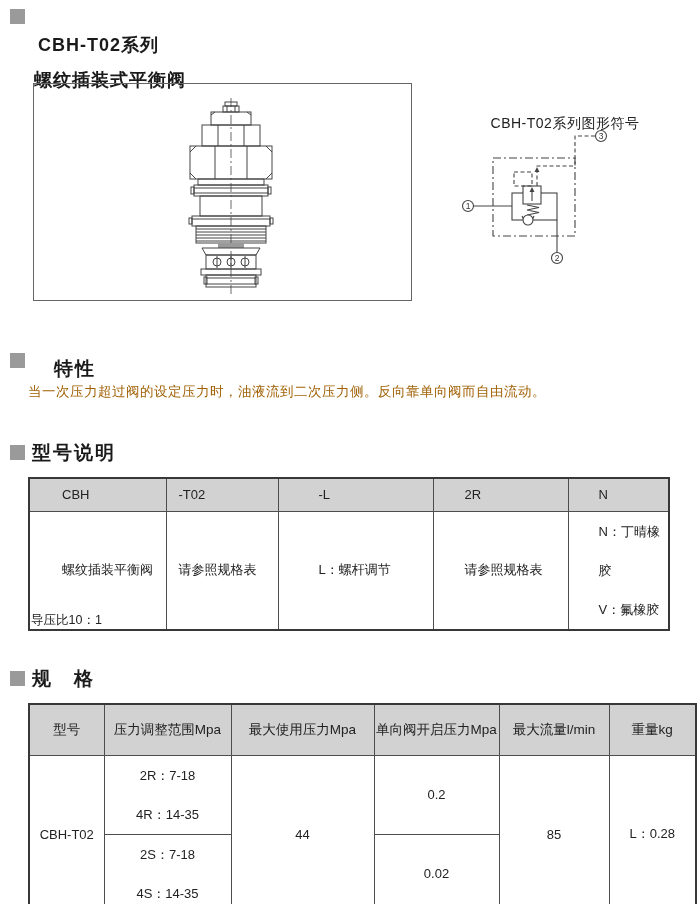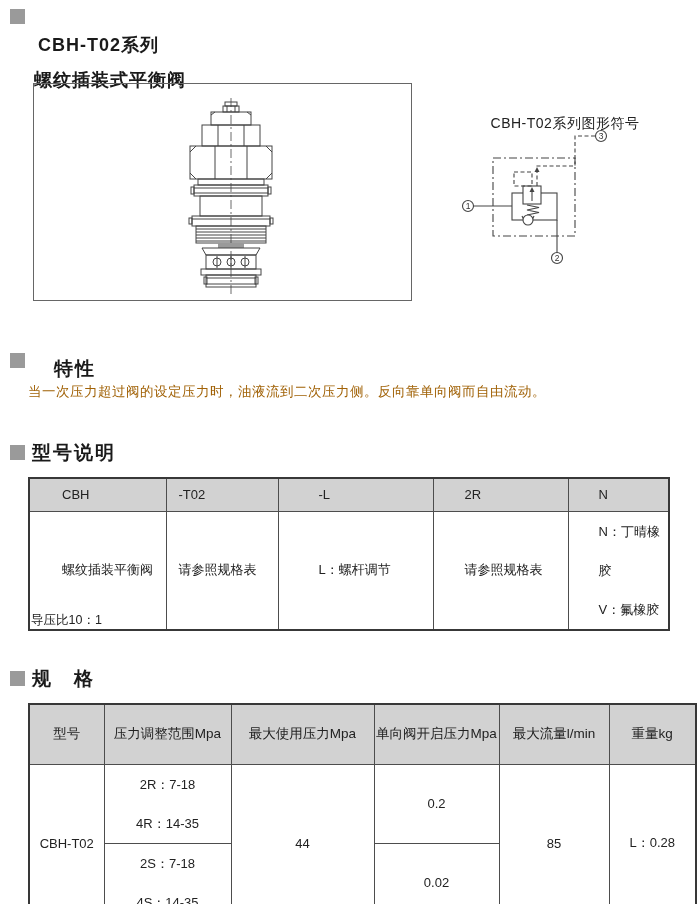--- a/index.html
+++ b/index.html
@@ -184,21 +184,21 @@
 <table class="t2">
   <colgroup>
     <col style="width:75px">
       <col style="width:127px">
       <col style="width:143px">
     <col style="width:125px">
       <col style="width:110px">
       <col style="width:87px">
   </colgroup>
   <tbody>
-      <tr style="height:60px;">
+      <tr style="height:51px;">
     <th>型号</th>
     <th>压力调整范围Mpa</th>
     <th>最大使用压力Mpa</th>
     <th>单向阀开启压力Mpa</th>
     <th>最大流量l/min</th>
     <th>重量kg</th>
   </tr>
   <tr style="height:66px;">
     <td rowspan="2">CBH-T02</td>
     <td class="two-line">

